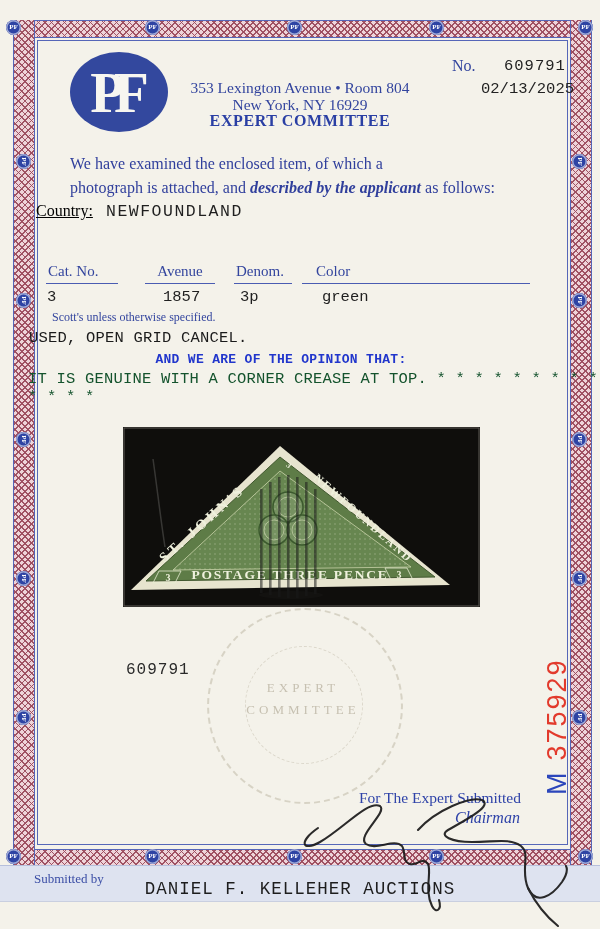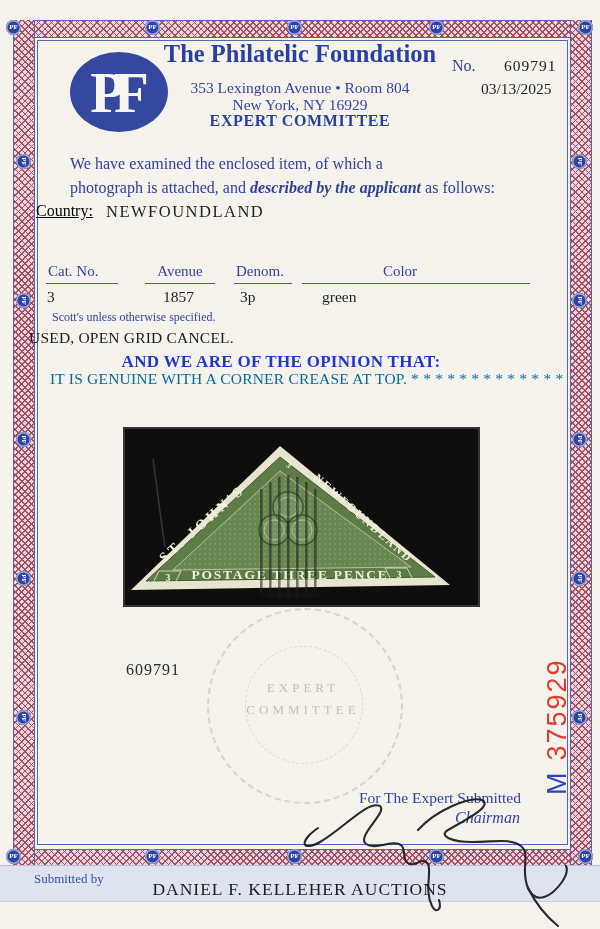--- a/index.html
+++ b/index.html
@@ -3,21 +3,21 @@
 <meta charset="utf-8">
 <style>
   html,body{margin:0;padding:0;}
   .page{
     position:relative; width:600px; height:929px; overflow:hidden;
     background:#f4f2ea;
     font-family:"Liberation Serif",serif;
   }
   .abs{position:absolute;}
   .serif{font-family:"Liberation Serif",serif;}
-  .sans{font-family:Liberation Serif, serif;}
+  .sans{font-family:Liberation Mono, monospace;}
 
   
   .lattice{
     background-color:#eed4d9;
     background-image:
       repeating-linear-gradient(45deg, rgba(156,76,94,.95) 0 1.3px, transparent 1.3px 4.6px),
       repeating-linear-gradient(135deg, rgba(156,76,94,.95) 0 1.3px, transparent 1.3px 4.6px);
   }
   .lat-h{left:13px;width:577px;height:16px;border-top:1px solid #5566b8;border-bottom:1px solid #5566b8;}
   .lat-v{top:20px;height:845px;width:20px;border-left:1px solid #5566b8;border-right:1px solid #5566b8;}
@@ -58,22 +58,22 @@
   .intro .emph{font-weight:bold;font-style:italic;}
   .country-label{left:36px;top:202px;color:#000000;font-size:16px;text-decoration:underline;}
   .country-value{left:106px;top:202px;color:#1f1f1f;font-size:16.5px;letter-spacing:1.5px;}
 
   .th{color:#33459e;font-size:15px;top:263px;}
   .th-line{height:0;border-top:1.5px solid #4a5cb2;top:283px;}
   .td{color:#1f1f1f;font-size:15.5px;top:288px;}
   .note{left:52px;top:310px;color:#33459e;font-size:12px;}
   .used{left:29px;top:329px;color:#1b1b1b;font-size:15.5px;letter-spacing:.2px;}
   .op-head{left:28px;top:352px;width:506px;text-align:center;color:#2136cc;
-    font-size:17px;font-weight:600;letter-spacing:.3px;}
-  .op-text{left:28px;top:370px;color:#0369a1;font-size:15.5px;letter-spacing:.2px;margin-left:22px;}
+    font-size:13px;font-weight:600;letter-spacing:.3px;}
+  .op-text{left:28px;top:370px;color:#14532d;font-size:15.5px;letter-spacing:.2px;}
 
   
   .photo{left:123px;top:427px;width:357px;height:180px;background:#0f0e0c;}
   .photo-no{left:126px;top:661px;color:#2a2a2a;font-size:16px;letter-spacing:1px;}
 
   
   .seal-outer{left:207px;top:608px;width:192px;height:192px;border-radius:50%;
     border:2px dashed rgba(168,160,138,.38);}
   .seal-inner{left:245px;top:646px;width:116px;height:116px;border-radius:50%;
     border:1.5px dashed rgba(168,160,138,.32);}
@@ -171,40 +171,39 @@
   <div class="abs pf-med side" style="left:572px;top:571px">
       <span>PF</span>
     </div>
   <div class="abs pf-med side" style="left:572px;top:710px">
       <span>PF</span>
     </div>
 
   <div class="abs logo">
       <span>PF</span>
     </div>
-  <div class="abs title serif">The Philatelic Foundation</div>
   <div class="abs addr serif" style="top:79px">353 Lexington Avenue • Room 804</div>
   <div class="abs addr serif" style="top:96px">New York, NY 16929</div>
   <div class="abs committee serif">EXPERT COMMITTEE</div>
   <div class="abs no-label serif">No.</div>
   <div class="abs cert-no sans">609791</div>
-  <div class="abs cert-date sans">03/13/2025</div>
+  <div class="abs cert-date sans">02/13/2025</div>
 
   <div class="abs intro serif">
     <span>We have examined the enclosed item, of which a</span><br>
     <span>photograph is attached, and </span><span class="emph">described by the applicant</span><span> as follows:</span>
   </div>
 
   <div class="abs country-label serif">Country:</div>
   <div class="abs country-value sans">NEWFOUNDLAND</div>
 
   <div class="abs th serif" style="left:48px;width:72px">Cat. No.</div>
   <div class="abs th serif" style="left:145px;width:70px;text-align:center">Avenue</div>
   <div class="abs th serif" style="left:236px;width:56px">Denom.</div>
-  <div class="abs th serif" style="left:286px;width:228px;text-align:center">Color</div>
+  <div class="abs th serif" style="left:316px;width:228px;">Color</div>
   <div class="abs th-line" style="left:46px;width:72px"></div>
   <div class="abs th-line" style="left:145px;width:70px"></div>
   <div class="abs th-line" style="left:234px;width:58px"></div>
   <div class="abs th-line" style="left:302px;width:228px"></div>
   <div class="abs td sans" style="left:47px">3</div>
   <div class="abs td sans" style="left:163px">1857</div>
   <div class="abs td sans" style="left:240px">3p</div>
   <div class="abs td sans" style="left:322px">green</div>
   <div class="abs note serif">Scott's unless otherwise specified.</div>
 

